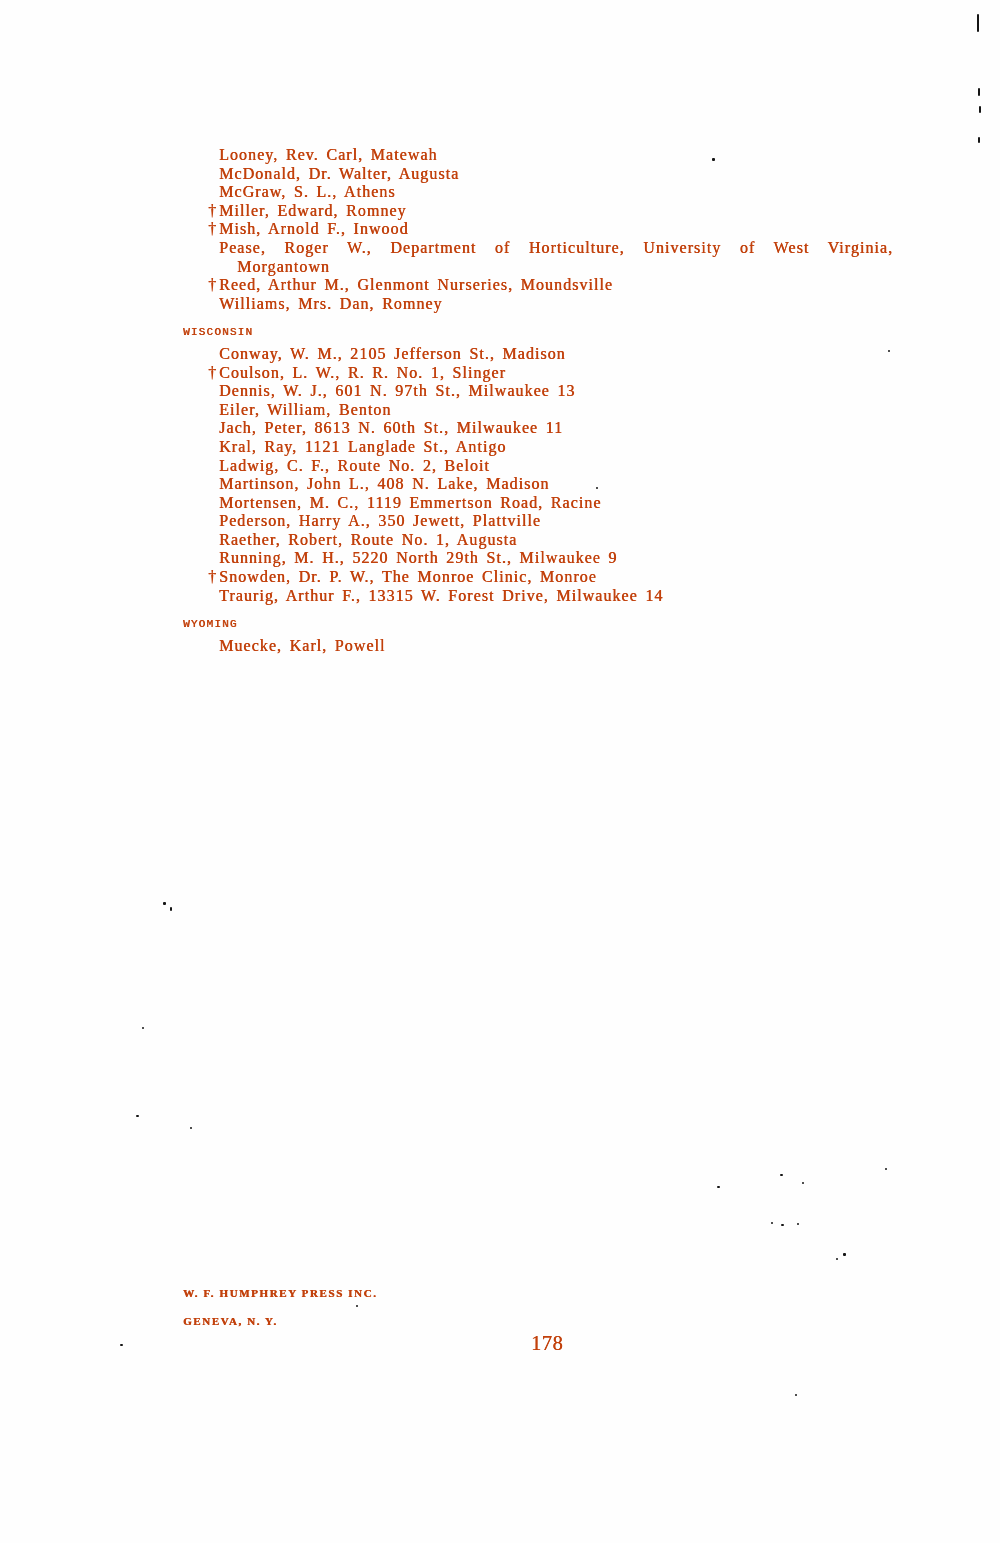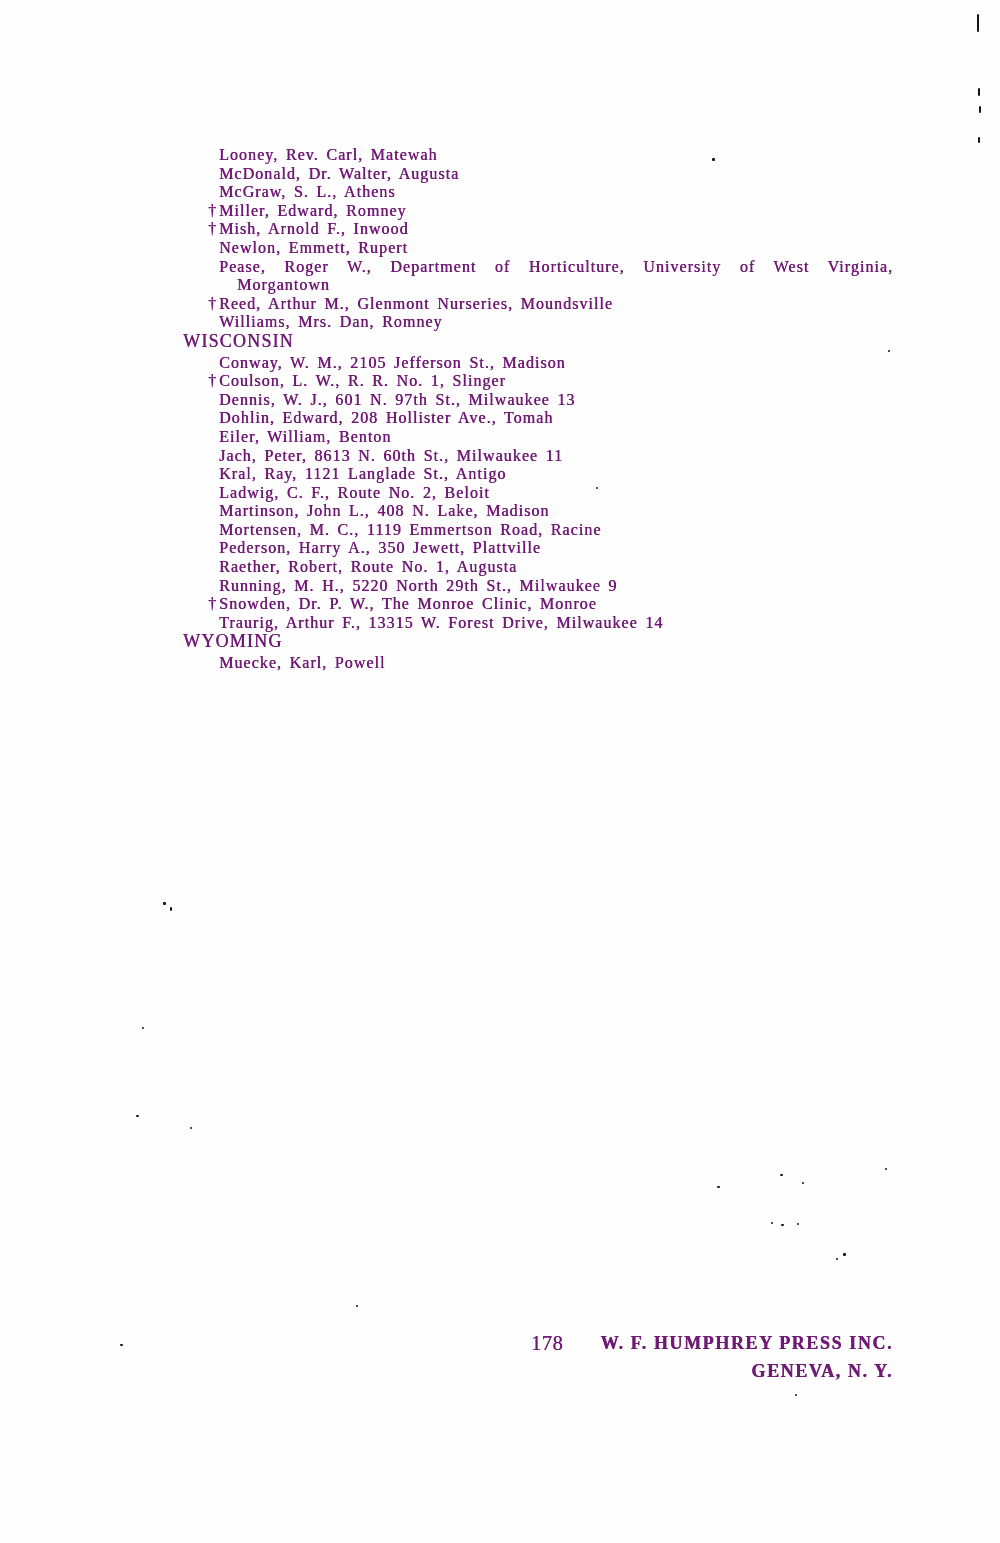--- a/index.html
+++ b/index.html
@@ -7,41 +7,42 @@
     padding: 0;
     background: #ffffff;
   }
   .page {
     position: relative;
     width: 1000px;
     height: 1543px;
     background: #fefefe;
     overflow: hidden;
     font-family: "Liberation Serif", "DejaVu Serif", serif;
-    color: #701a75;
+    color: #c2410c;
   }
   
   .ink {
     text-shadow: 0.45px 0 0 currentColor;
   }
   .text-column {
     position: absolute;
     left: 183px;
     top: 146px;
     width: 714px;
     font-size: 16px;
     line-height: 18.6px;
     letter-spacing: 1.05px;
     word-spacing: 2.5px;
   }
   .section-header {
-    margin-top: 0;
+    margin-top: 10px;
     margin-bottom: 3px;
-    font-size: 18px;
+    font-size: 11px;
     letter-spacing: 1.2px;
+    font-family: Liberation Mono, monospace;
   }
   .entry {
     position: relative;
     margin-left: 36px;
     white-space: nowrap;
   }
   .entry.justify {
     white-space: normal;
     width: 674px;
     text-align: justify;
@@ -52,24 +53,24 @@
     left: -11px;
     top: 0;
   }
   .continuation {
     margin-left: 54px;
     white-space: nowrap;
   }
   .imprint {
     position: absolute;
     left: 183px;
-    top: 1336px;
+    top: 1286px;
     width: 710px;
-    text-align: right;
-    font-size: 18px;
+    text-align: left;
+    font-size: 11px;
     font-weight: bold;
     letter-spacing: 1.6px;
     line-height: 14px;
   }
   .imprint-line2 {
     margin-top: 14px;
   }
   .page-number {
     position: absolute;
     left: 192px;
@@ -89,30 +90,28 @@
 <body>
 
 <div class="page">
 
   <div class="text-column ink">
       <div class="entry"><span>Looney, Rev. Carl, Matewah</span></div>
       <div class="entry"><span>McDonald, Dr. Walter, Augusta</span></div>
       <div class="entry"><span>McGraw, S. L., Athens</span></div>
       <div class="entry"><span class="dagger">†</span><span>Miller, Edward, Romney</span></div>
       <div class="entry"><span class="dagger">†</span><span>Mish, Arnold F., Inwood</span></div>
-      <div class="entry"><span>Newlon, Emmett, Rupert</span></div>
       <div class="entry justify"><span>Pease, Roger W., Department of Horticulture, University of West Virginia,</span></div>
       <div class="continuation">Morgantown</div>
       <div class="entry"><span class="dagger">†</span><span>Reed, Arthur M., Glenmont Nurseries, Moundsville</span></div>
       <div class="entry"><span>Williams, Mrs. Dan, Romney</span></div>
       <div class="section-header">WISCONSIN</div>
       <div class="entry"><span>Conway, W. M., 2105 Jefferson St., Madison</span></div>
       <div class="entry"><span class="dagger">†</span><span>Coulson, L. W., R. R. No. 1, Slinger</span></div>
       <div class="entry"><span>Dennis, W. J., 601 N. 97th St., Milwaukee 13</span></div>
-      <div class="entry"><span>Dohlin, Edward, 208 Hollister Ave., Tomah</span></div>
       <div class="entry"><span>Eiler, William, Benton</span></div>
       <div class="entry"><span>Jach, Peter, 8613 N. 60th St., Milwaukee 11</span></div>
       <div class="entry"><span>Kral, Ray, 1121 Langlade St., Antigo</span></div>
       <div class="entry"><span>Ladwig, C. F., Route No. 2, Beloit</span></div>
       <div class="entry"><span>Martinson, John L., 408 N. Lake, Madison</span></div>
       <div class="entry"><span>Mortensen, M. C., 1119 Emmertson Road, Racine</span></div>
       <div class="entry"><span>Pederson, Harry A., 350 Jewett, Plattville</span></div>
       <div class="entry"><span>Raether, Robert, Route No. 1, Augusta</span></div>
       <div class="entry"><span>Running, M. H., 5220 North 29th St., Milwaukee 9</span></div>
       <div class="entry"><span class="dagger">†</span><span>Snowden, Dr. P. W., The Monroe Clinic, Monroe</span></div>

